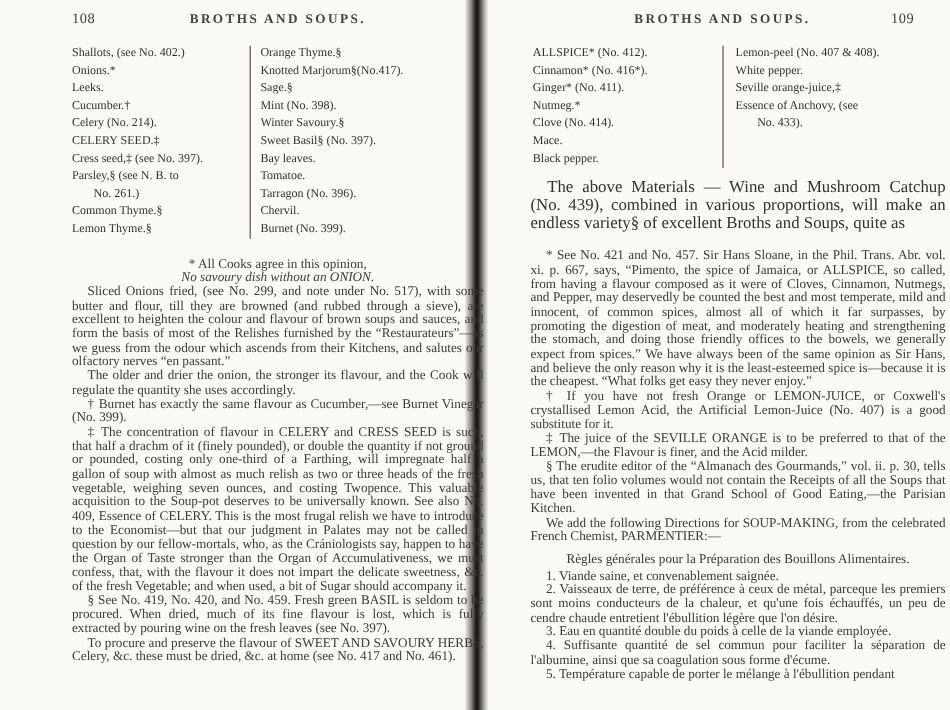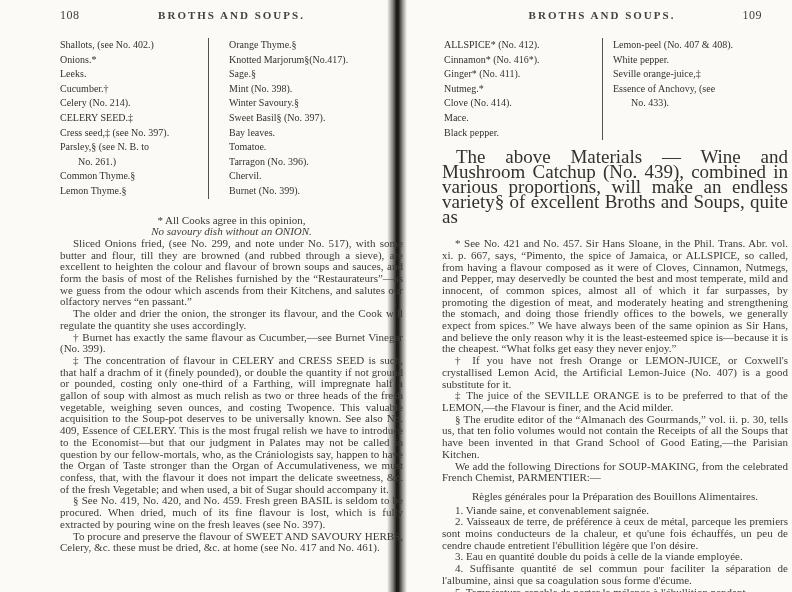--- a/index.html
+++ b/index.html
@@ -17,25 +17,25 @@
   .page{position:absolute;top:8px;margin-left:12px;}
   .page-left{left:48px;width:343px;}
   .page-right{left:430px;width:346px;}
   .pagehead{display:flex;align-items:baseline;font-size:11.5px;letter-spacing:.5px;color:#3e3c39;}
   .pagenum{width:60px;font-size:12px;}
   .pagenum.right{text-align:right;padding-right:26px;}
   .runhead{flex:1;text-align:center;letter-spacing:2px;font-size:11px;font-weight:bold;color:#45423d;}
   .cols{display:flex;margin-top:15px;font-size:10px;line-height:14.6px;color:#33312e;}
   .page-left .col1{width:148px;flex:none;}
   .page-right .col1{width:158px;flex:none;padding-left:2px;}
-  .col2{flex:1;border-left:1px solid #55524d;padding-left:20px;}
+  .col2{flex:1;border-left:1px solid #55524d;padding-left:8px;}
   .page-right .col2{padding-left:10px;}
   .li{white-space:nowrap;}
   .li.cont{padding-left:18px;}
-  .mainpara{margin-top:9px;font-size:19px;line-height:15px;text-align:justify;text-indent:14px;color:#33312e;}
+  .mainpara{margin-top:9px;font-size:14px;line-height:15px;text-align:justify;text-indent:14px;color:#33312e;}
   .footnotes{font-size:11px;line-height:11.7px;color:#3c3a36;margin-top:0;}
   .page-left .footnotes{margin-top:16px;}
   .page-right .footnotes{margin-top:14px;}
   .fn{text-align:justify;text-indent:13px;}
   .fn.center{text-align:center;text-indent:0;}
   .fn.center-italic{text-align:center;text-indent:0;font-style:italic;}
   .fn.heading{text-align:center;text-indent:0;margin-top:7px;margin-bottom:2px;}
 </style>
 </head>
 <body>

